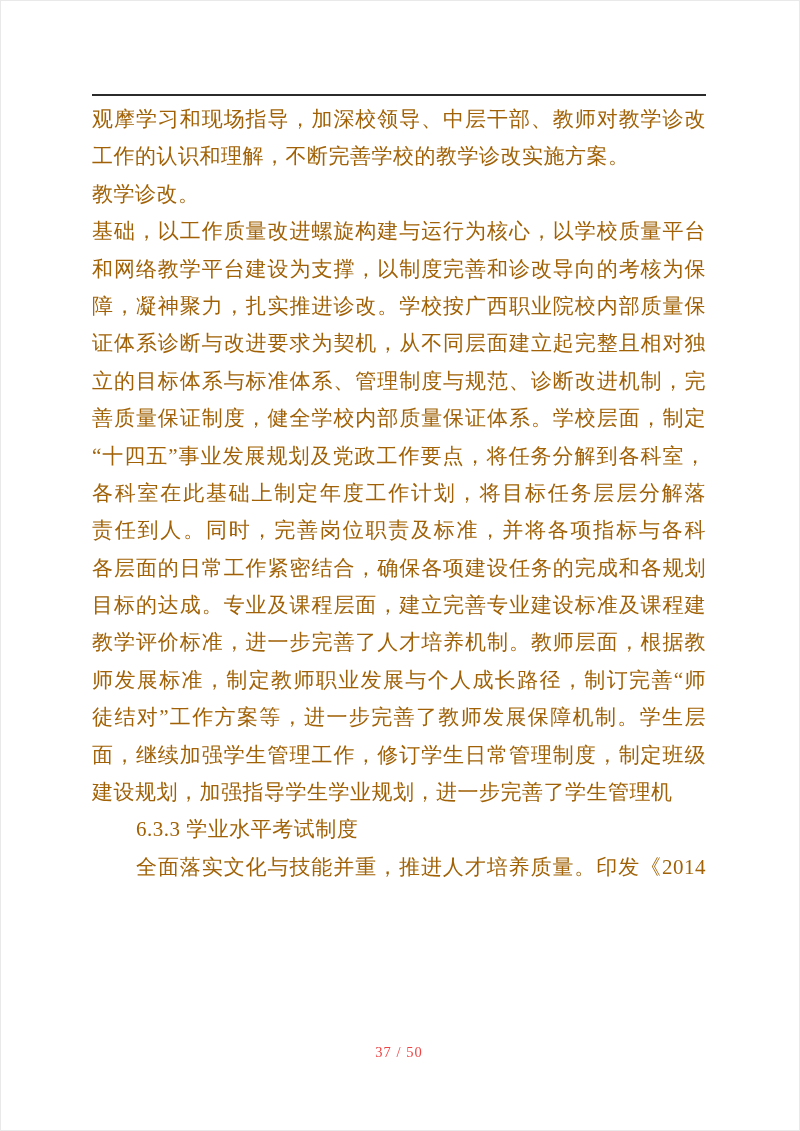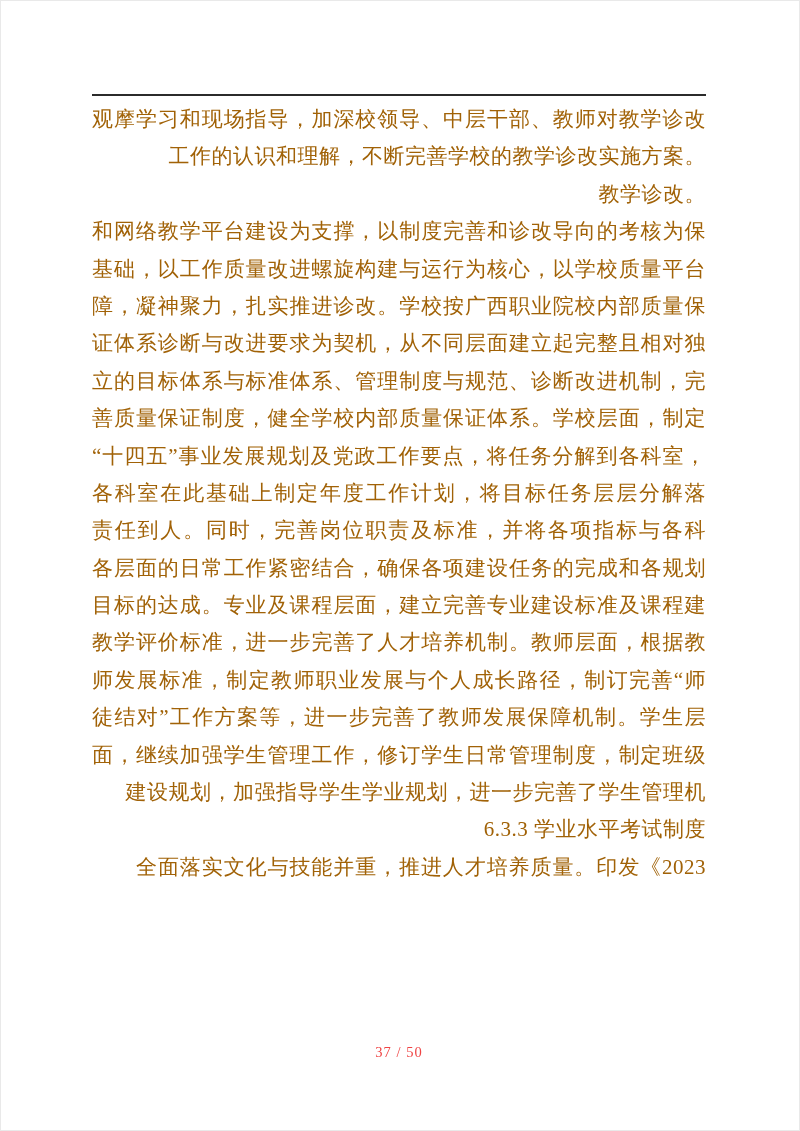--- a/index.html
+++ b/index.html
@@ -30,21 +30,21 @@
     left: 92px;
     top: 101px;
     width: 614px;
     color: #a16207;
     font-size: 21px;
     line-height: 37.4px;
   }
   .line {
     height: 37.4px;
     overflow: hidden;
-    text-align: right;
+    text-align: left;
     letter-spacing: 0.5px;
   }
   .line.fill {
     text-align: justify;
     text-align-last: justify;
   }
   .line.indent {
     text-indent: 44px;
   }
   .footer {
@@ -60,35 +60,35 @@
 </style>
 </head>
 <body>
 
 <div class="page">
   <div class="header-rule"></div>
   <div class="text-block">
       <div class="line fill">观摩学习和现场指导，加深校领导、中层干部、教师对教学诊改</div>
       <div class="line">工作的认识和理解，不断完善学校的教学诊改实施方案。</div>
       <div class="line">教学诊改。</div>
+      <div class="line fill">基础，以工作质量改进螺旋构建与运行为核心，以学校质量平台</div>
       <div class="line fill">和网络教学平台建设为支撑，以制度完善和诊改导向的考核为保</div>
-      <div class="line fill">基础，以工作质量改进螺旋构建与运行为核心，以学校质量平台</div>
       <div class="line fill">障，凝神聚力，扎实推进诊改。学校按广西职业院校内部质量保</div>
       <div class="line fill">证体系诊断与改进要求为契机，从不同层面建立起完整且相对独</div>
       <div class="line fill">立的目标体系与标准体系、管理制度与规范、诊断改进机制，完</div>
       <div class="line fill">善质量保证制度，健全学校内部质量保证体系。学校层面，制定</div>
       <div class="line fill">“十四五”事业发展规划及党政工作要点，将任务分解到各科室，</div>
       <div class="line fill">各科室在此基础上制定年度工作计划，将目标任务层层分解落实，</div>
       <div class="line fill">责任到人。同时，完善岗位职责及标准，并将各项指标与各科室、</div>
       <div class="line fill">各层面的日常工作紧密结合，确保各项建设任务的完成和各规划</div>
       <div class="line fill">目标的达成。专业及课程层面，建立完善专业建设标准及课程建</div>
       <div class="line fill">教学评价标准，进一步完善了人才培养机制。教师层面，根据教</div>
       <div class="line fill">师发展标准，制定教师职业发展与个人成长路径，制订完善“师</div>
       <div class="line fill">徒结对”工作方案等，进一步完善了教师发展保障机制。学生层</div>
       <div class="line fill">面，继续加强学生管理工作，修订学生日常管理制度，制定班级</div>
       <div class="line">建设规划，加强指导学生学业规划，进一步完善了学生管理机制。</div>
       <div class="line indent">6.3.3 学业水平考试制度</div>
-      <div class="line indent fill">全面落实文化与技能并重，推进人才培养质量。印发《2023</div>
+      <div class="line indent fill">全面落实文化与技能并重，推进人才培养质量。印发《2014</div>
     </div>
   <div class="footer">
     <span>37 / 50</span>
   </div>
 </div>
 
 </body></html>

